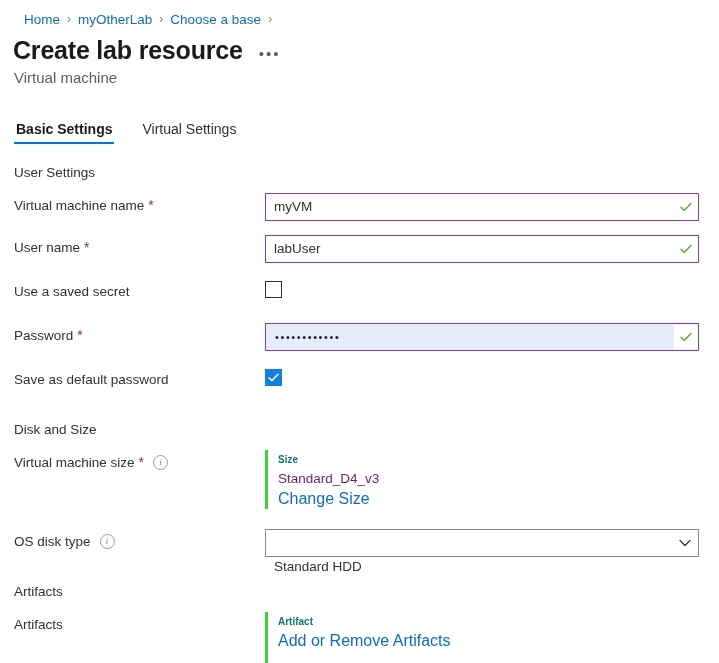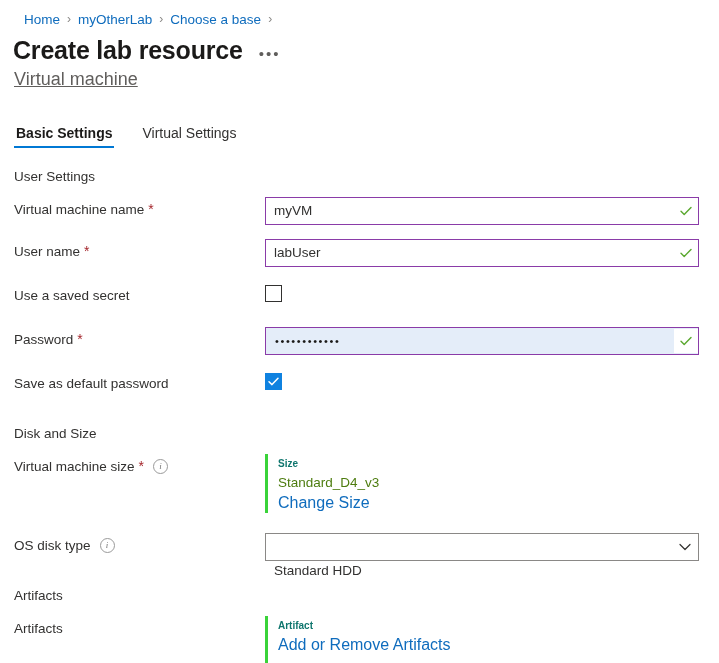--- a/index.html
+++ b/index.html
@@ -53,23 +53,22 @@
     margin-left: 16px;
     margin-top: 6px;
     color: #605e5c;
     font-size: 15px;
     letter-spacing: 2px;
     cursor: pointer;
     user-select: none;
   }
   .subtitle {
     padding: 4px 0 0 14px;
-    font-size: 18px;
+    font-size: 15px;
     color: #605e5c;
-    text-decoration: underline;
   }
 
   
   .tabs {
     display: flex;
     align-items: flex-end;
     padding: 28px 5px 0 14px;
     height: 30px;
   }
   .tab {
@@ -239,21 +238,21 @@
     min-height: 58px;
   }
   .accent-title {
     font-size: 10px;
     font-weight: 700;
     color: #0f766e;
     line-height: 19px;
   }
   .accent-value {
     font-size: 13.5px;
-    color: #4d7c0f;
+    color: #701a75;
     line-height: 20px;
   }
   .accent-link {
     font-size: 16px;
     color: #0f6cbd;
     line-height: 20px;
     cursor: pointer;
     display: inline-block;
   }
 

